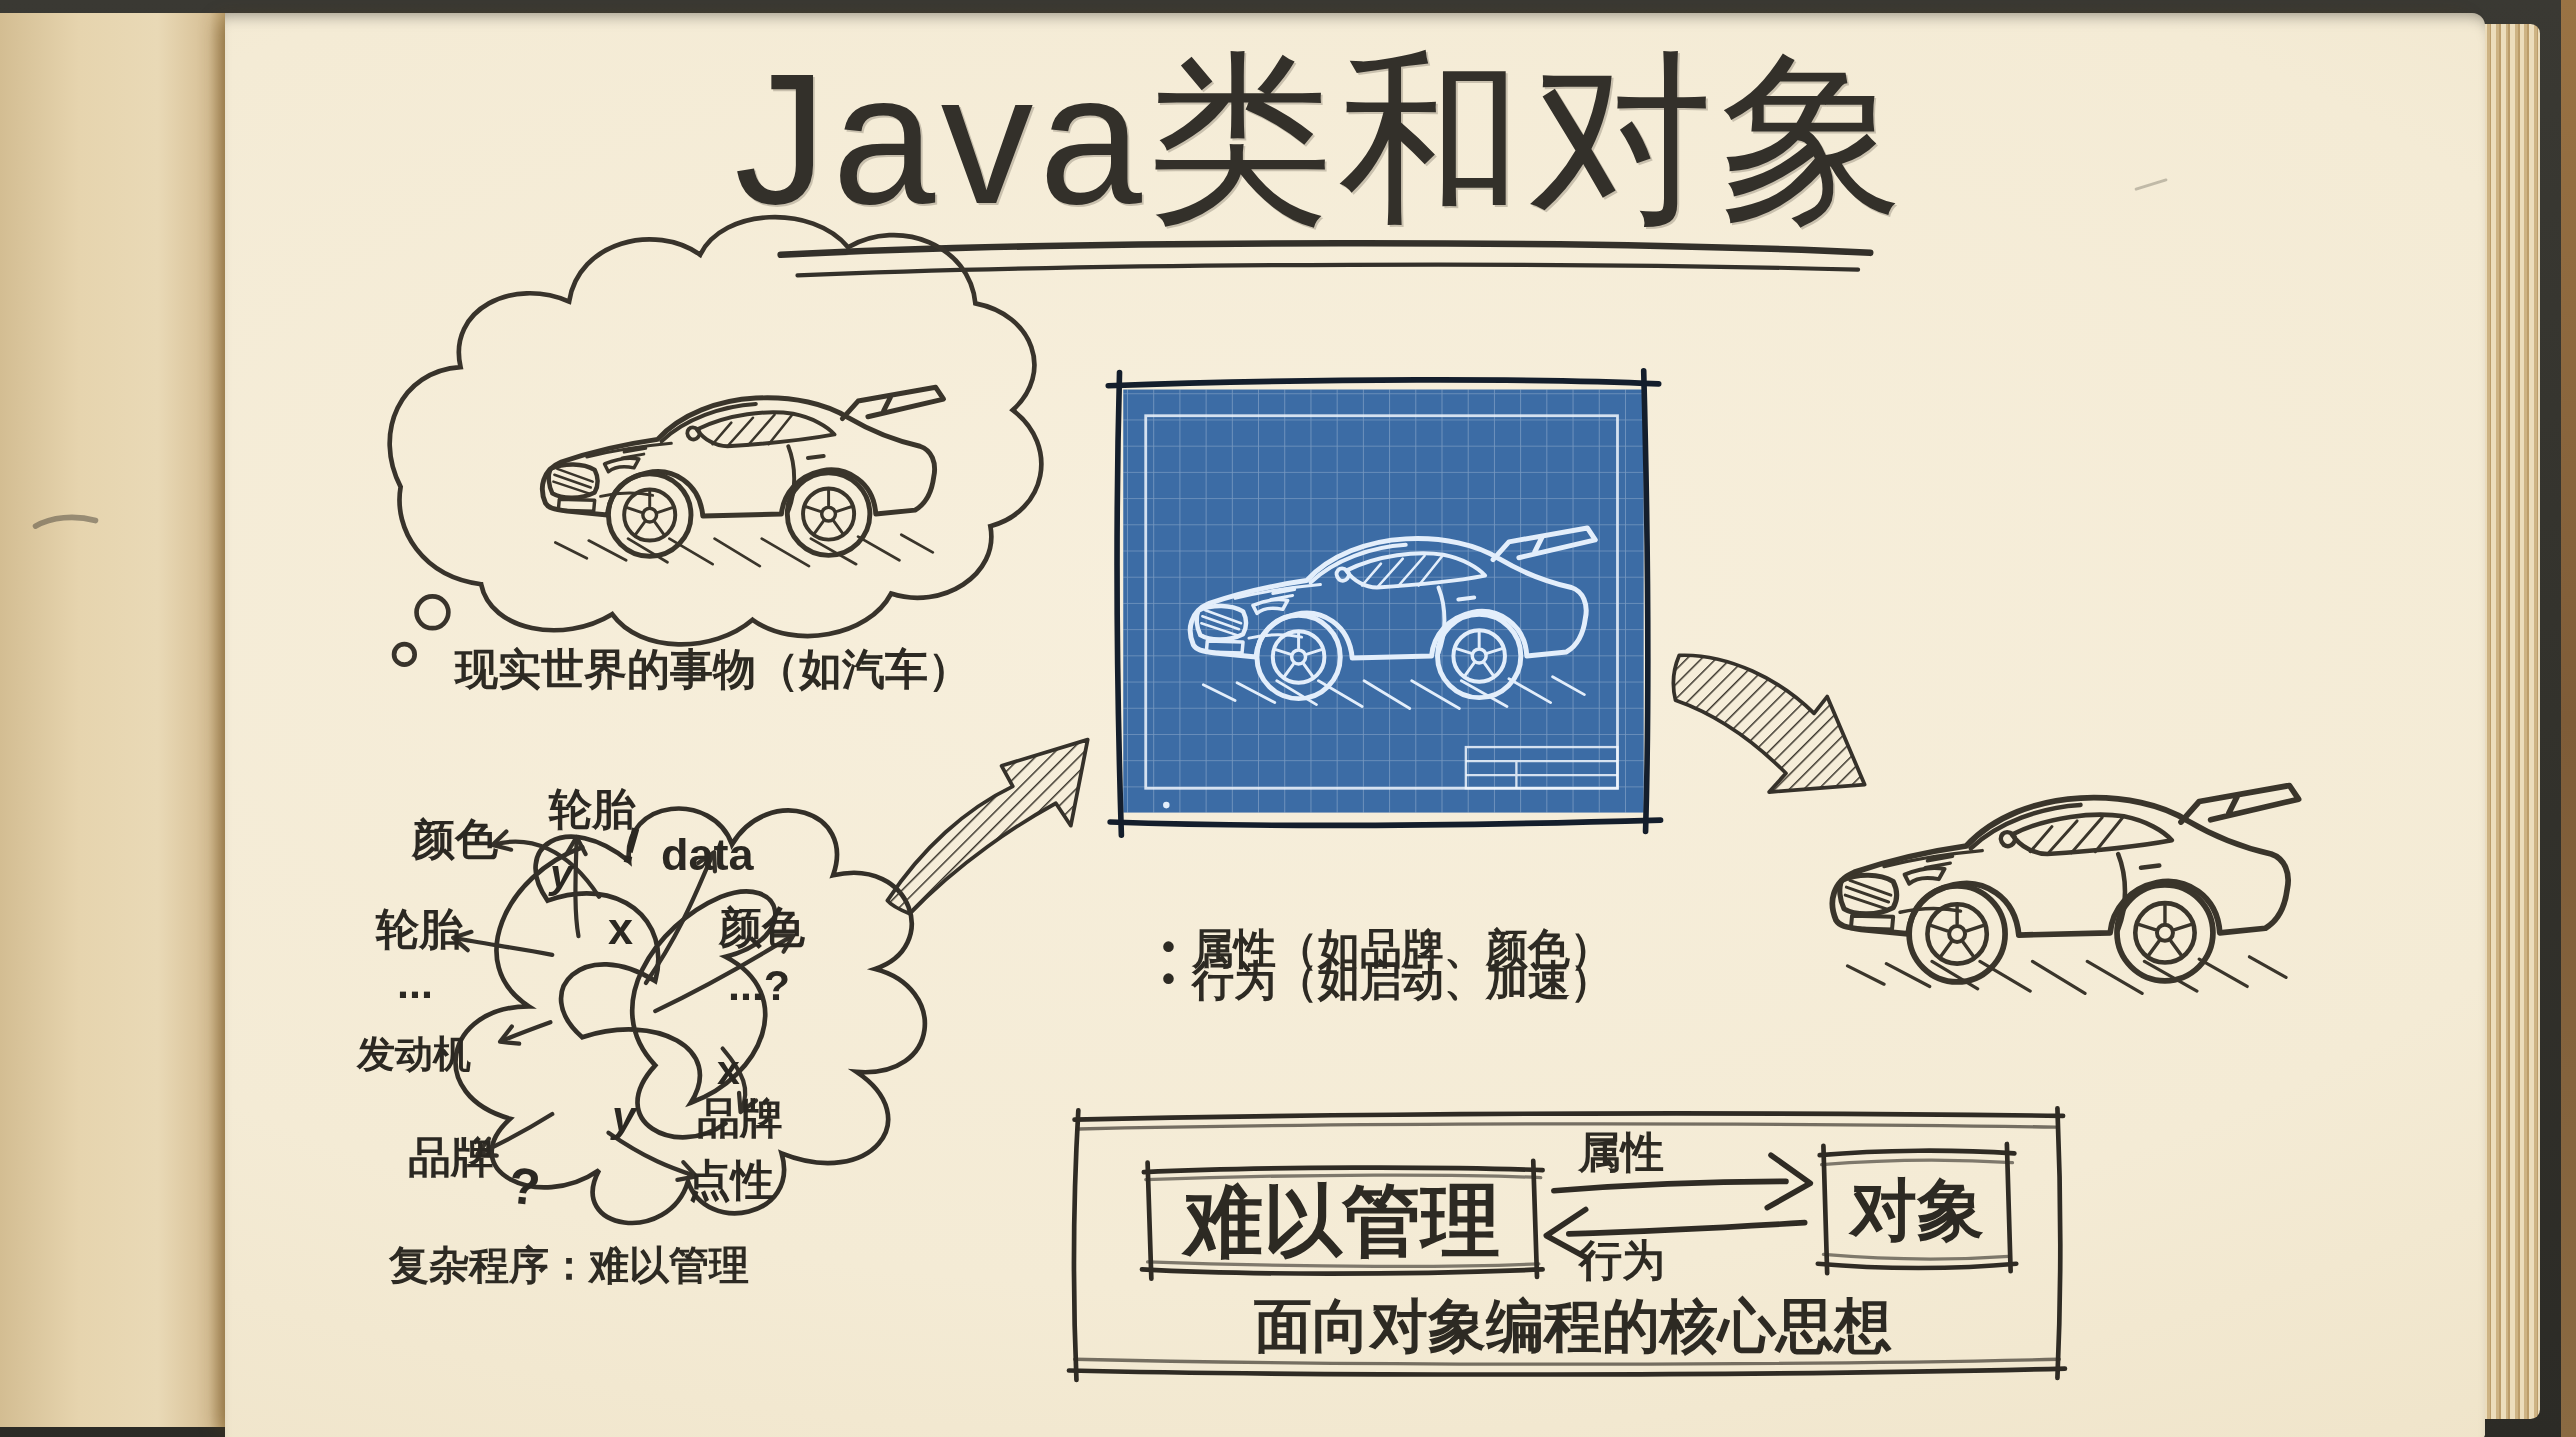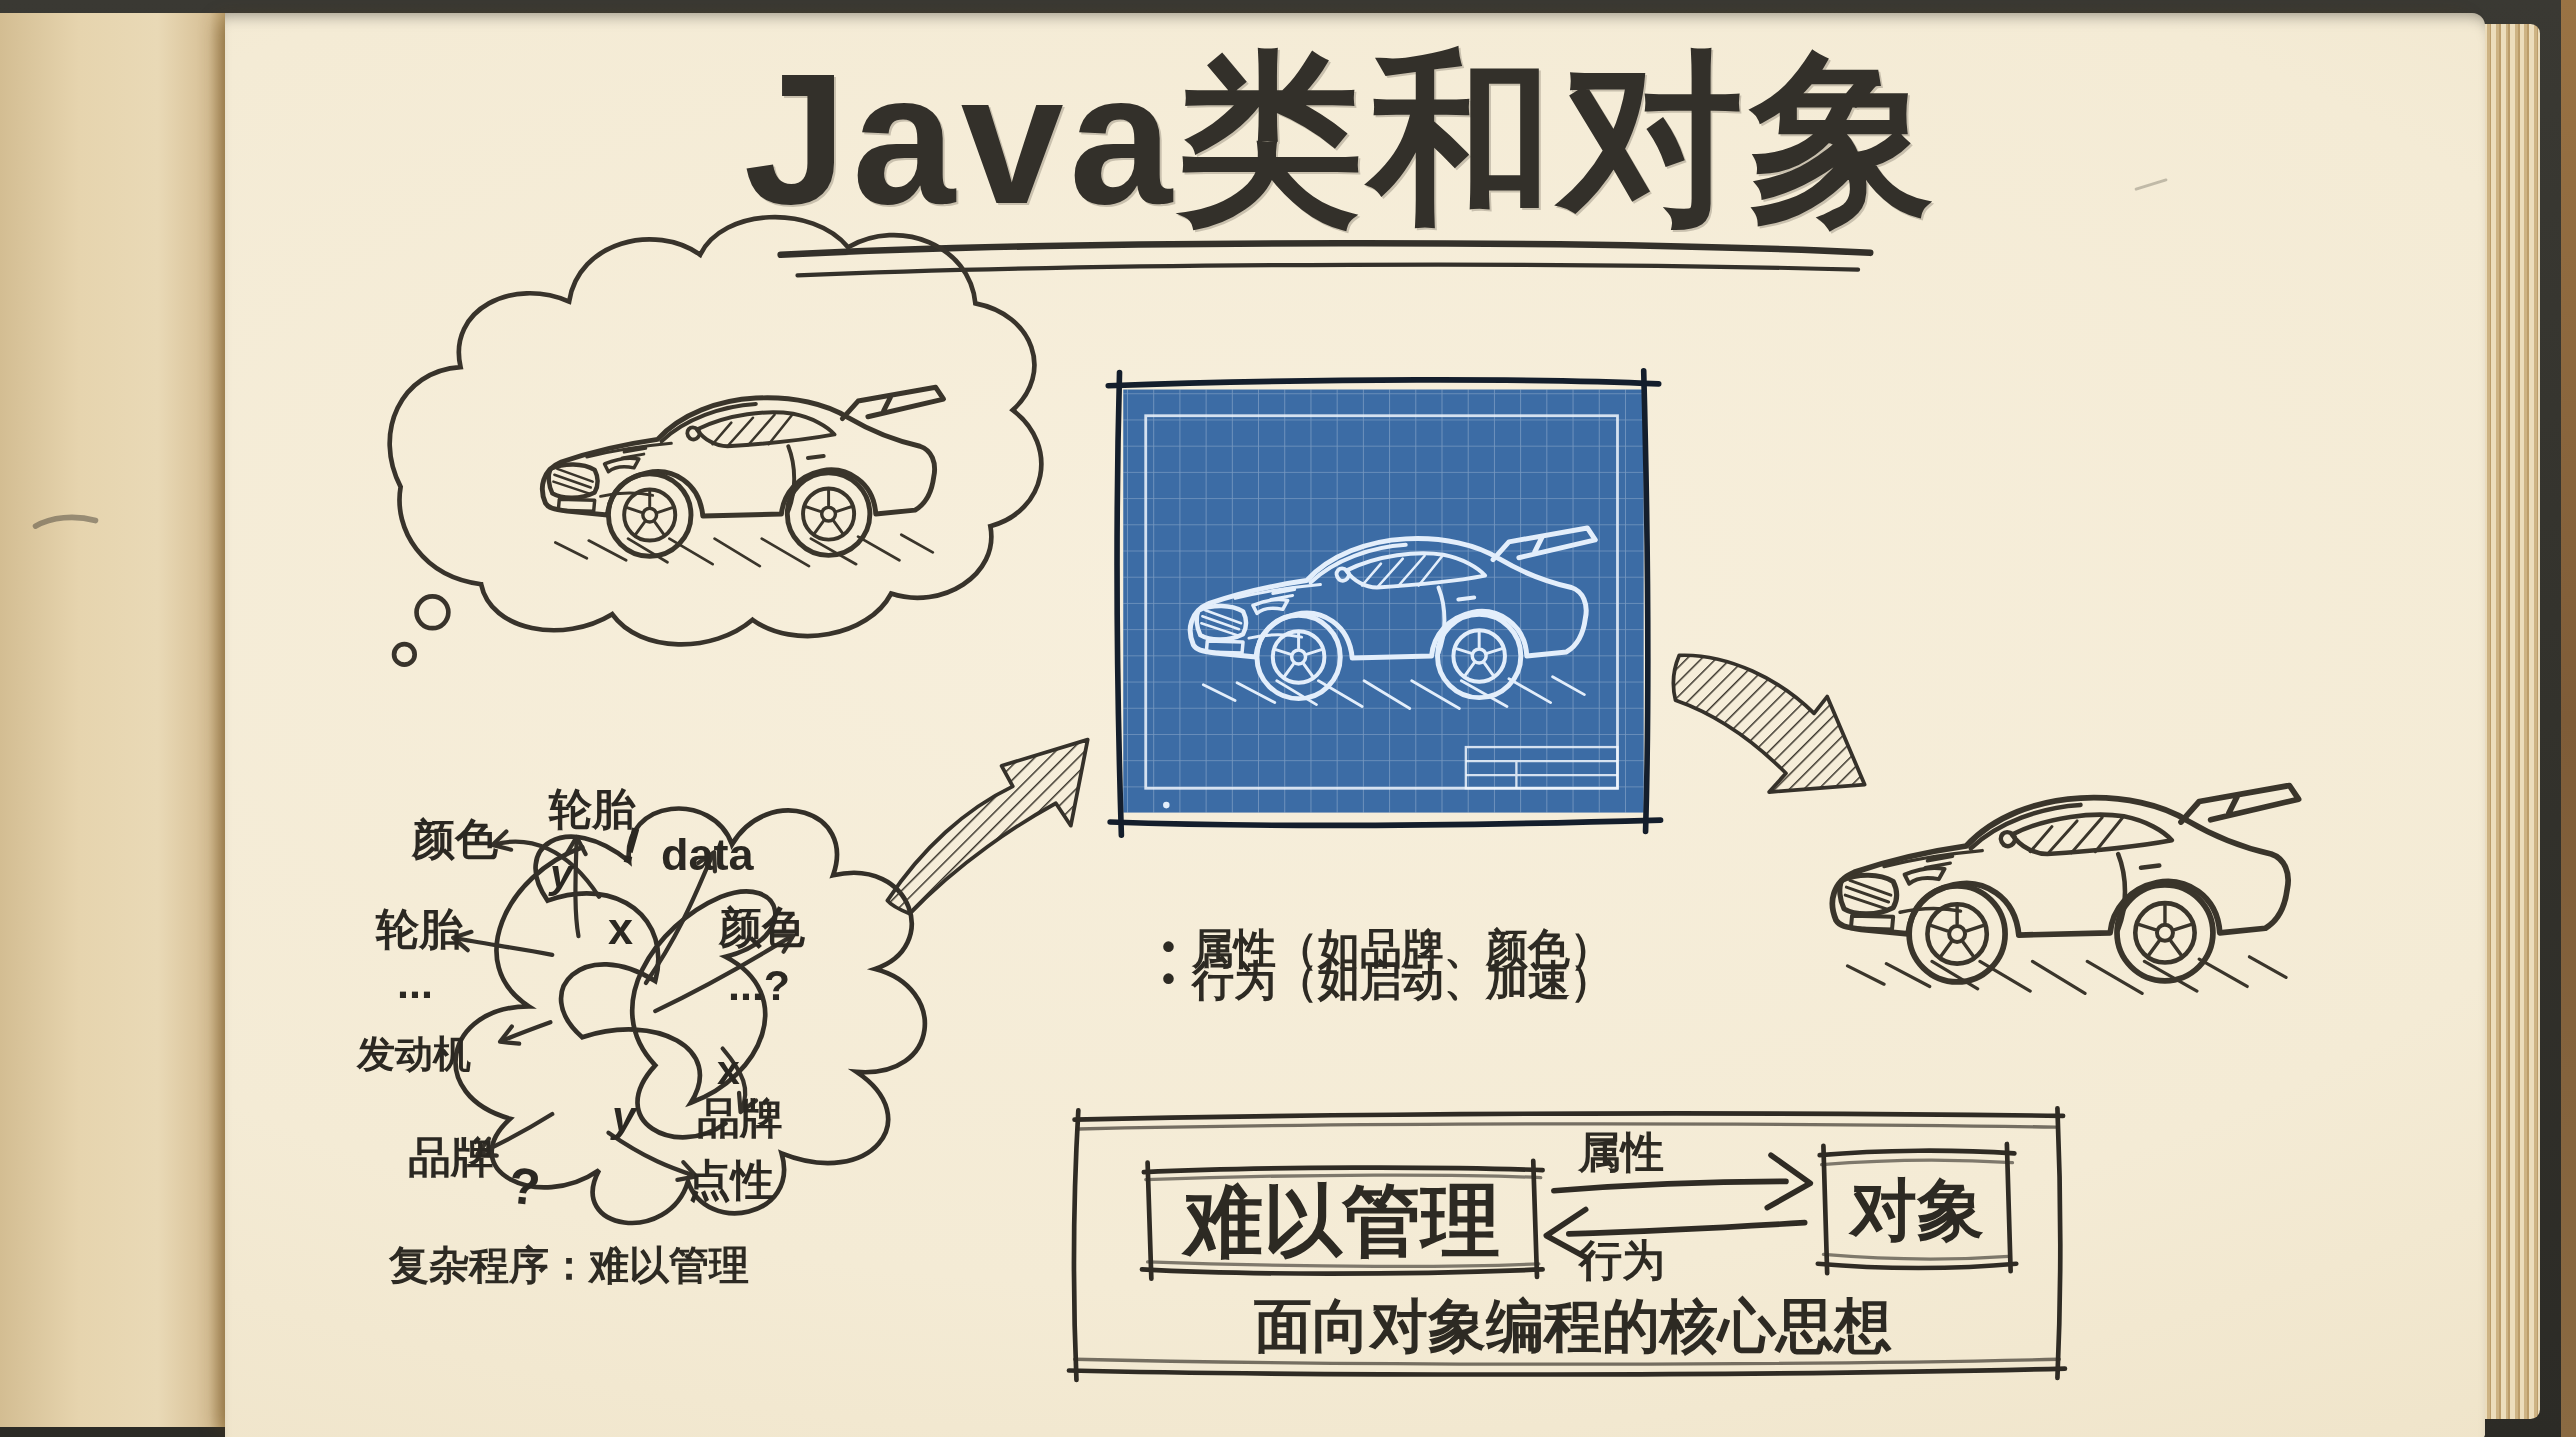--- a/index.html
+++ b/index.html
@@ -21,22 +21,22 @@
   .page{position:absolute;left:225px;top:13px;width:2260px;bottom:0;
     background:
       radial-gradient(120% 90% at 45% 40%, #f7efdc 0%, #f4ebd5 55%, #eee2c6 90%, #e9dcbc 100%);
     box-shadow:-13px 0 20.6px -7.5px rgba(92,63,22,.45), inset 0 11.2px 15px -9.4px rgba(0,0,0,.4);
     border-radius:0 13px 3.7px 0;}
   
   svg.art{position:absolute;left:0;top:0;}
   
   .t{position:absolute;white-space:nowrap;line-height:1;color:#2d2a23;}
   .ctr{transform:translateX(-50%);}
-  .big-title{font-size:185px;font-weight:700;letter-spacing:5.6px;color:#33302a;
-    text-shadow:1.9px 1.9px 0 rgba(120,112,96,.35);margin-left:20px;}
+  .big-title{font-size:185px;font-weight:400;letter-spacing:5.6px;color:#33302a;
+    text-shadow:1.9px 1.9px 0 rgba(120,112,96,.35);}
   .cap{font-weight:700;}
   .m-label{font-weight:700;font-size:43px;color:#2b2822;}
   .hand{font-style:italic;font-weight:600;}
   .bold-cap{font-weight:800;}
   .bullet-row{position:absolute;white-space:nowrap;font-size:42px;font-weight:600;color:#2d2a23;margin-left:33px;}
   .bullet-row .dot{display:inline-block;margin-right:17px;font-size:37px;transform:translateY(-3.7px);}
   .box-word{font-weight:800;color:#262username:#26231d;}
 </style>
 </head>
 <body>
@@ -176,20 +176,21 @@
     <g fill="none" stroke="#2f2b24" stroke-width="6" stroke-linecap="round" stroke-linejoin="round">
       <path d="M1660,1272 C1760,1264 1850,1262 1908,1262"></path>
       <path d="M1892,1234 L1934,1264 L1888,1290"></path>
       <path d="M1928,1306 C1830,1312 1740,1316 1676,1318"></path>
       <path d="M1694,1292 L1652,1320 L1696,1344"></path>
     </g>
   </svg>
 
   <div class="t big-title ctr" style="left:1322px;top:47px;">Java类和对象</div>
 
+  <div class="t cap" style="left:455px;top:648px;font-size:43px;">现实世界的事物（如汽车）</div>
 
   <div class="t m-label" style="left:412px;top:818px;">颜色</div>
   <div class="t m-label" style="left:549px;top:788px;">轮胎</div>
   <div class="t m-label" style="left:623px;top:820px;font-size:51px;transform:rotate(14deg);">!</div>
   <div class="t m-label" style="left:661px;top:832px;font-size:45px;">data</div>
   <div class="t m-label hand" style="left:550px;top:854px;font-size:41px;">y</div>
   <div class="t m-label" style="left:376px;top:908px;">轮胎</div>
   <div class="t m-label" style="left:608px;top:906px;font-size:45px;">x</div>
   <div class="t m-label" style="left:719px;top:906px;">颜色</div>
   <div class="t m-label" style="left:728px;top:964px;">...?</div>

